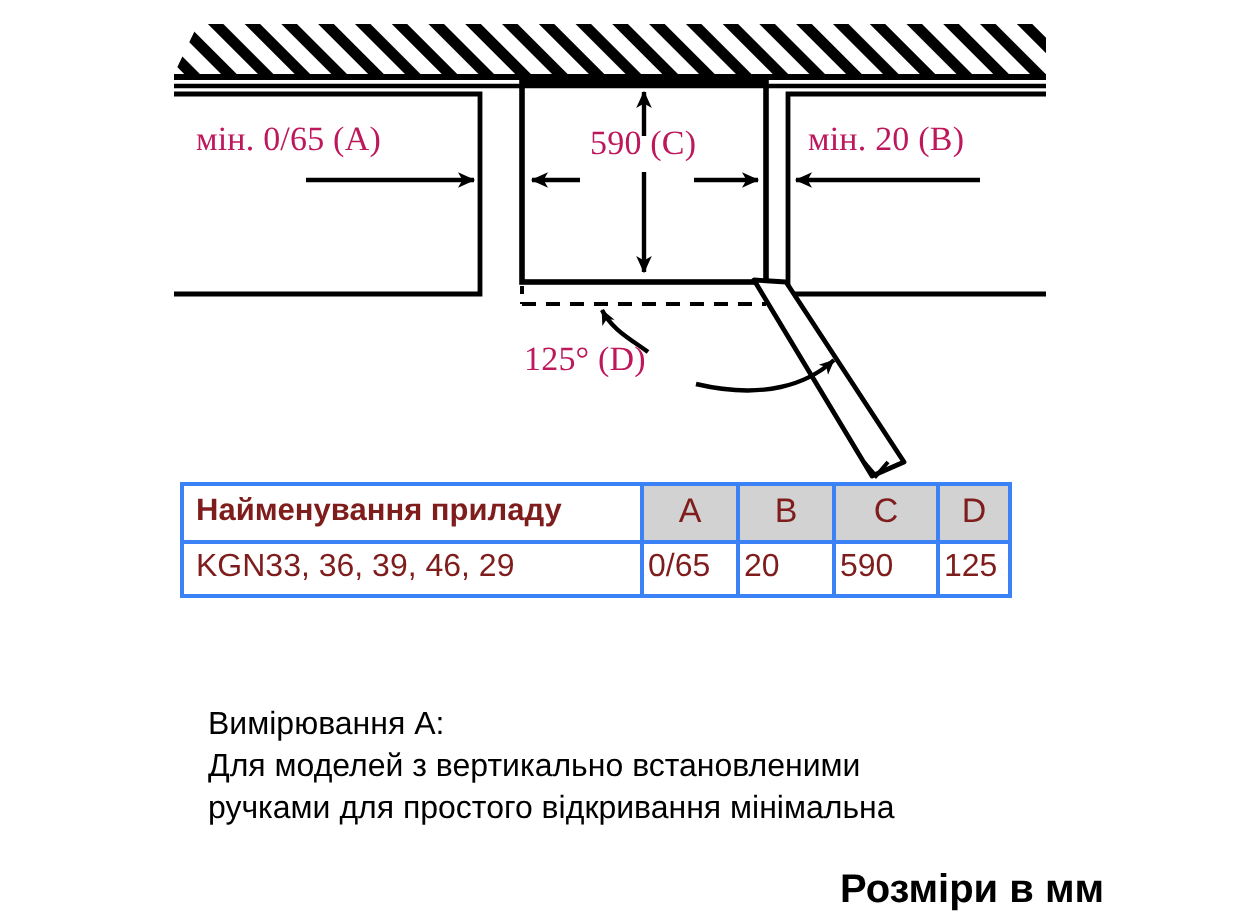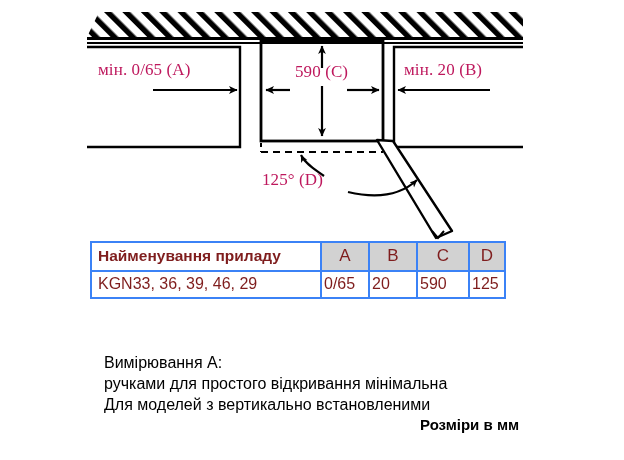--- a/index.html
+++ b/index.html
@@ -86,22 +86,22 @@
     width: 470px;
   }
   #note-block .note-line {
     font-size: 16px;
     line-height: 21px;
     white-space: nowrap;
   }
   #units-line {
     position: absolute;
     left: 420px;
-    top: 416px;
-    font-size: 15px;
+    top: 434px;
+    font-size: 20px;
     font-weight: bold;
     white-space: nowrap;
   }
 </style>
 </head>
 <body>
 
 <div id="root">
 
   <svg class="layer" viewBox="0 0 624 460" width="624" height="460" xmlns="http://www.w3.org/2000/svg">
@@ -204,19 +204,19 @@
         <td class="val">0/65</td>
         <td class="val">20</td>
         <td class="val">590</td>
         <td class="val">125</td>
       </tr>
     </tbody>
   </table>
 
   <div id="note-block">
     <div class="note-line">Вимірювання A:</div>
+    <div class="note-line">Для моделей з вертикально встановленими</div>
     <div class="note-line">ручками для простого відкривання мінімальна</div>
-    <div class="note-line">Для моделей з вертикально встановленими</div>
   </div>
 
   <div id="units-line">Розміри в мм</div>
 
 </div>
 
 </body></html>

